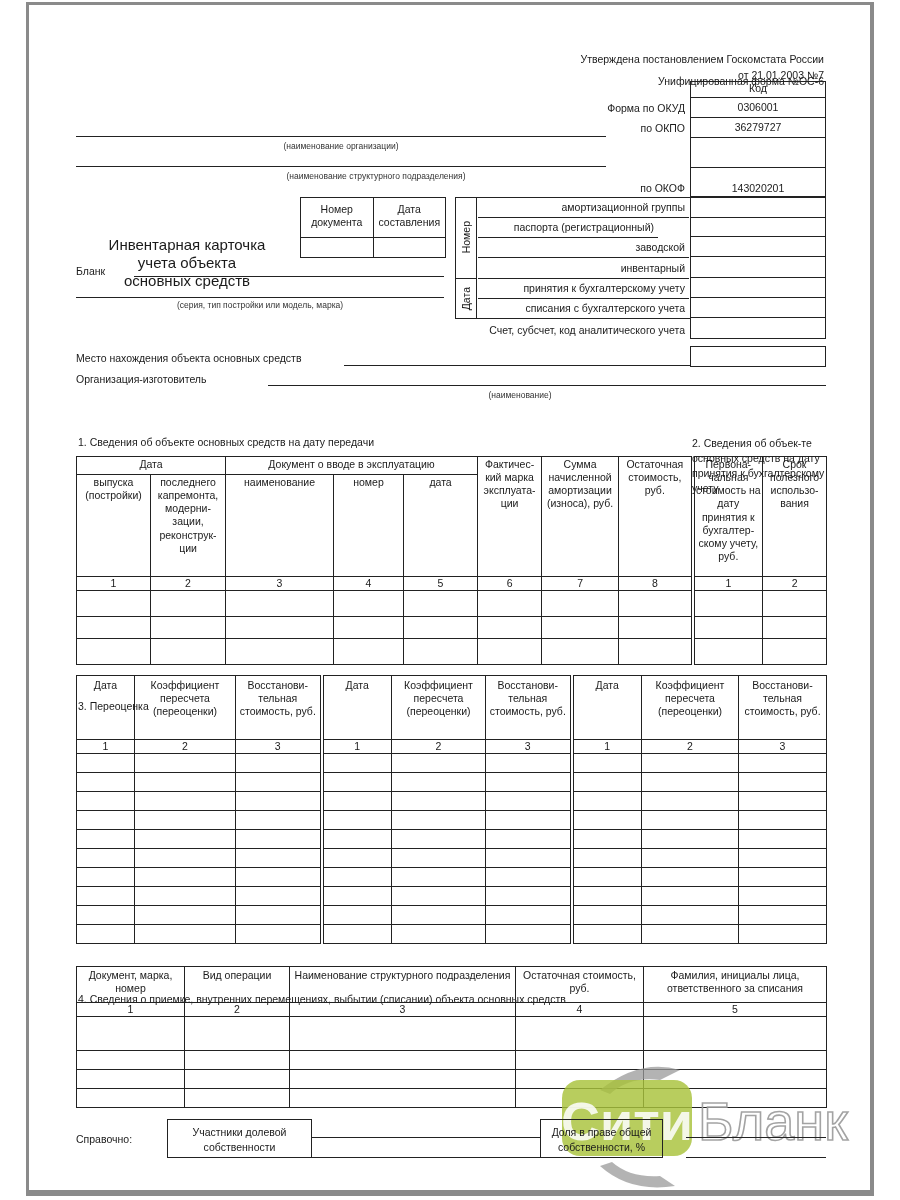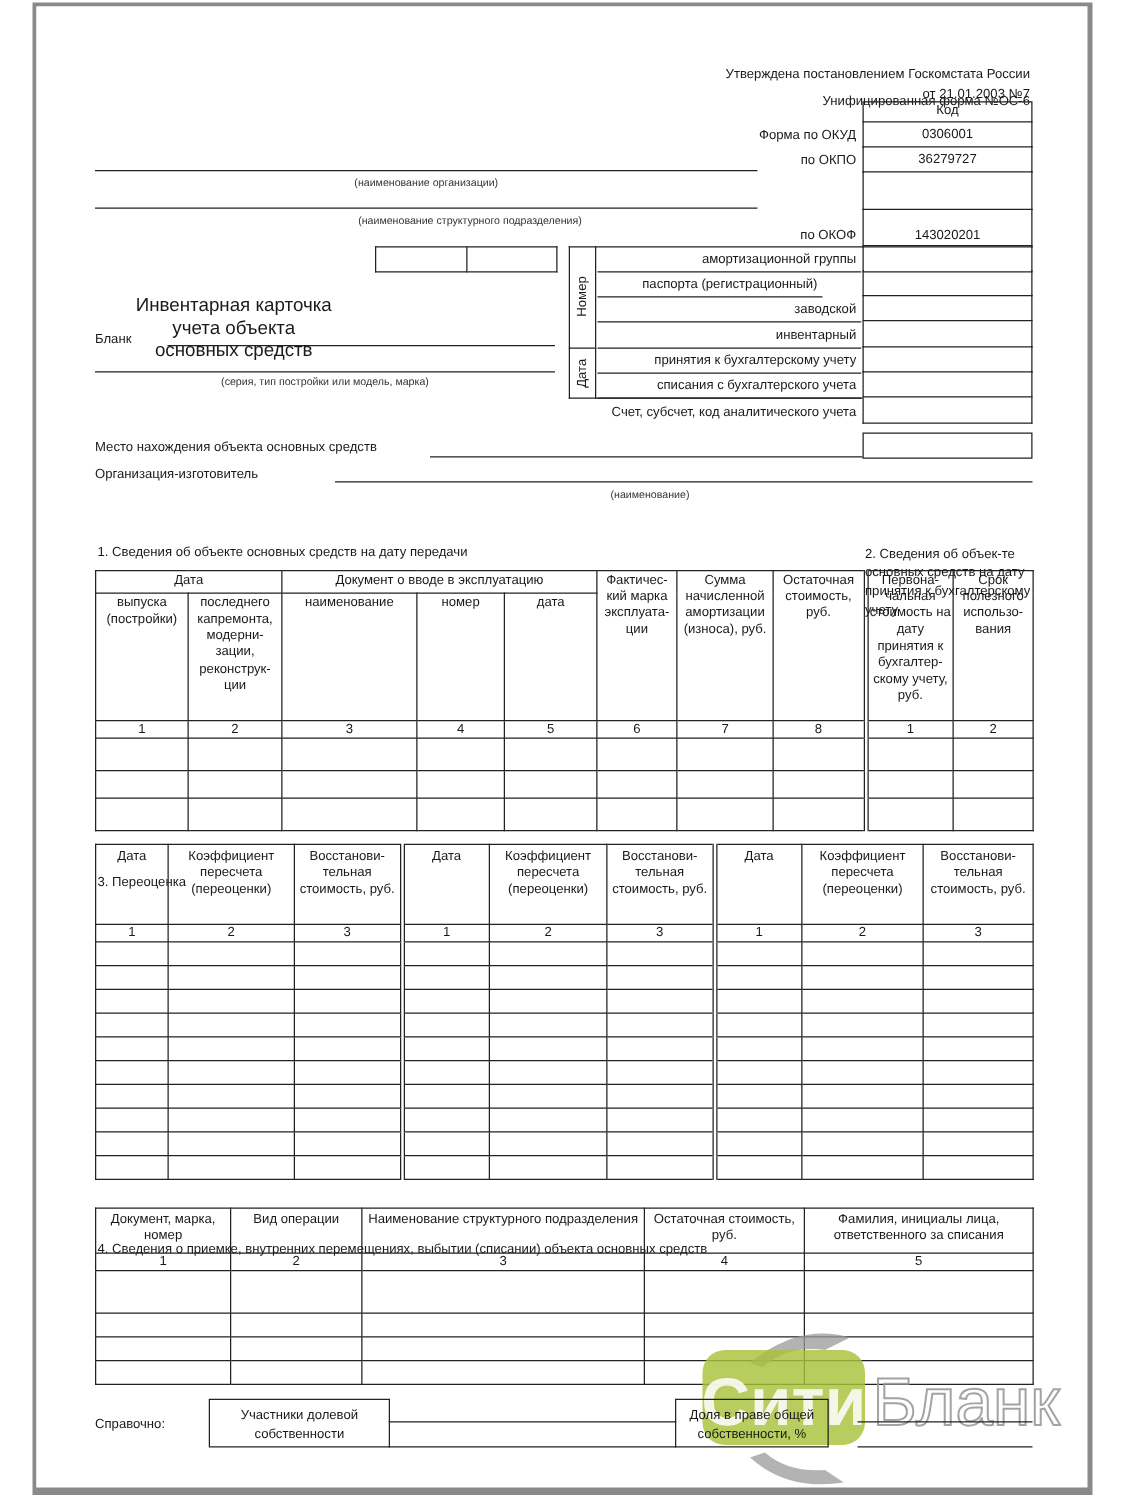--- a/index.html
+++ b/index.html
@@ -52,20 +52,24 @@
 <div class="hint" style="left:76px; top:171px; width:600px;">(наименование структурного подразделения)</div>
 
 <div class="abs bold center" style="left:76px; top:197px; width:222px; font-size:15px; line-height:18px;">
   <div>Инвентарная карточка</div>
   <div>учета объекта</div>
   <div>основных средств</div>
 </div>
 
 <table class="f" style="left:300px; top:197px; width:146px;">
   <tbody>
+      <tr>
+    <td style="height:40px; padding-top:5px;">Номер документа</td>
+    <td style="padding-top:5px;">Дата составления</td>
+  </tr>
   <tr>
     <td style="height:20px;"></td>
     <td></td>
   </tr>
 </tbody>
   </table>
 
 <div class="abs t10" style="left:76px; top:265px;">Бланк</div>
 <div class="line" style="left:134px; top:276px; width:310px;"></div>
 <div class="line" style="left:76px; top:297px; width:368px;"></div>

